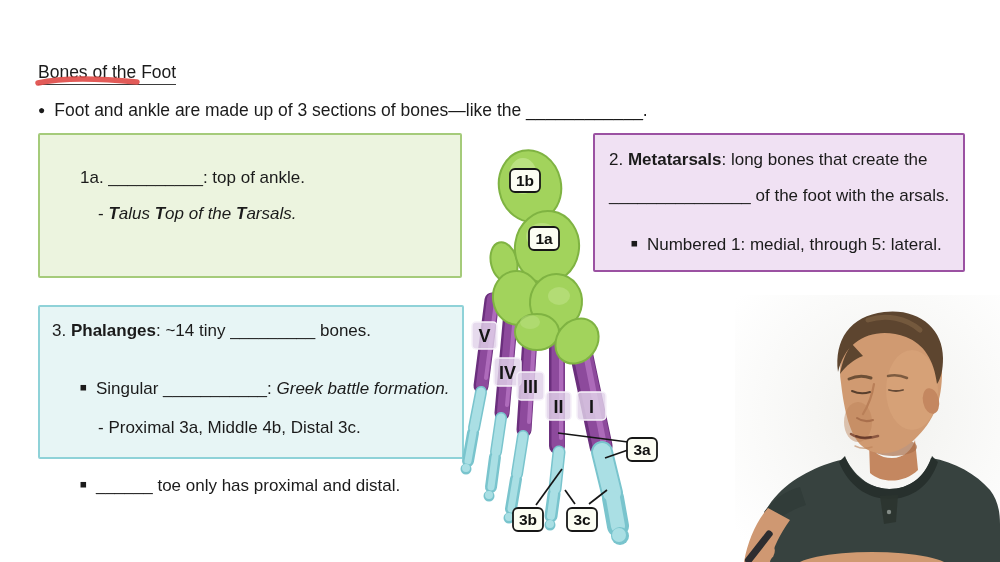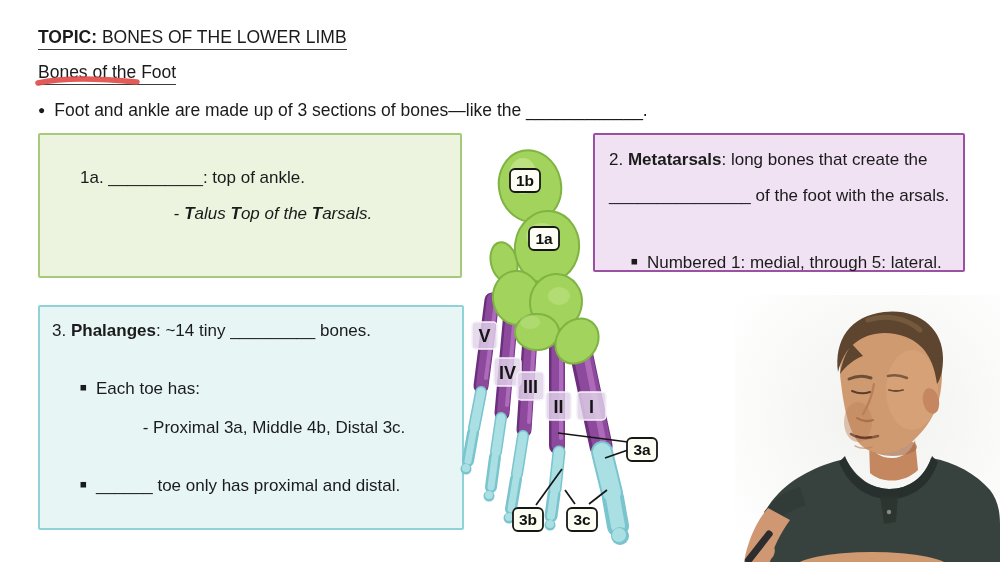--- a/index.html
+++ b/index.html
@@ -12,42 +12,38 @@
   .subtitle{position:absolute;left:38px;top:62px;font-size:17.5px;font-weight:400;}
   .subtitle .uwrap{border-bottom:1.6px solid #3d3d3d;padding-bottom:2px;}
   .redmark{position:absolute;left:32px;top:73px;width:112px;height:16px;}
   .intro{position:absolute;left:38px;top:100px;font-size:17.5px;white-space:nowrap;}
   .intro .dot{font-size:12px;position:relative;top:-2px;margin-right:9px;}
 
   .notebox{position:absolute;border-style:solid;border-width:2.5px;border-radius:2px;font-size:17px;line-height:36px;box-sizing:border-box;}
   .notebox .ln{white-space:nowrap;}
   .box-green{left:38px;top:133px;width:424px;height:145px;background:#ecf4df;border-color:#a5cb7a;padding:5px 12px;}
   .box-purple{left:593px;top:133px;width:372px;height:139px;background:#f0e1f3;border-color:#9b51a2;padding:7px 14px;}
-  .box-teal{left:38px;top:305px;width:426px;height:225px;background:#e7f5f5;border-color:#8fd2d8;padding:5px 12px;line-height:37.5px;}
+  .box-teal{left:38px;top:305px;width:426px;height:154px;background:#e7f5f5;border-color:#8fd2d8;padding:5px 12px;line-height:37.5px;}
   .ind1{padding-left:28px;margin-top:20px;}
-  .ind2{padding-left:46px;text-align:center;}
+  .ind2{padding-left:46px;}
   .term{font-weight:700;}
   .bi{font-style:italic;font-weight:700;}
   .it{font-style:italic;}
   .sqb{font-size:11.5px;position:relative;top:-3px;margin-right:9px;}
-  .mt-bullet{margin-top:31px;padding-left:22px;}
+  .mt-bullet{margin-top:13px;padding-left:22px;}
 
   .footsvg{position:absolute;left:455px;top:145px;width:220px;height:410px;}
   .personsvg{position:absolute;left:735px;top:295px;width:265px;height:267px;}
   svg text{font-family:"Liberation Sans",sans-serif;}
 </style>
 </head>
 <body>
 
 <div id="stage">
 
-  <div class="titleline">
-    <span class="uwrap"><span class="lbl">TOPIC:</span>
-    <span>BONES OF THE LOWER LIMB</span></span>
-  </div>
 
   <div class="subtitle">
     <span class="uwrap">Bones of the Foot</span>
   </div>
   <svg class="redmark" viewBox="0 0 112 16">
     <path d="M6,10 C30,4.5 64,5 105,9" fill="none" stroke="#df4d4a" stroke-width="5.5" stroke-linecap="round" opacity="0.92"></path>
   </svg>
 
   <div class="intro">
     <span class="dot">●</span><span>Foot and ankle are made up of 3 sections of bones—like the ____________.</span>
@@ -71,21 +67,21 @@
       <span class="sqb">■</span><span>Numbered 1: medial, through 5: lateral.</span>
     </div>
   </div>
 
   <div class="notebox box-teal">
     <div class="ln">
       <span>3.</span>
       <span class="term">Phalanges</span><span>: ~14 tiny _________ bones.</span>
     </div>
     <div class="ln ind1">
-      <span class="sqb">■</span><span>Each toe has:</span>
+      <span class="sqb">■</span><span>Singular ___________: </span><span class="it">Greek battle formation.</span>
     </div>
     <div class="ln ind2">
       <span>-</span>
       <span>Proximal 3a, Middle 4b, Distal 3c.</span>
     </div>
     <div class="ln ind1">
       <span class="sqb">■</span><span>______ toe only has proximal and distal.</span>
     </div>
   </div>
 

